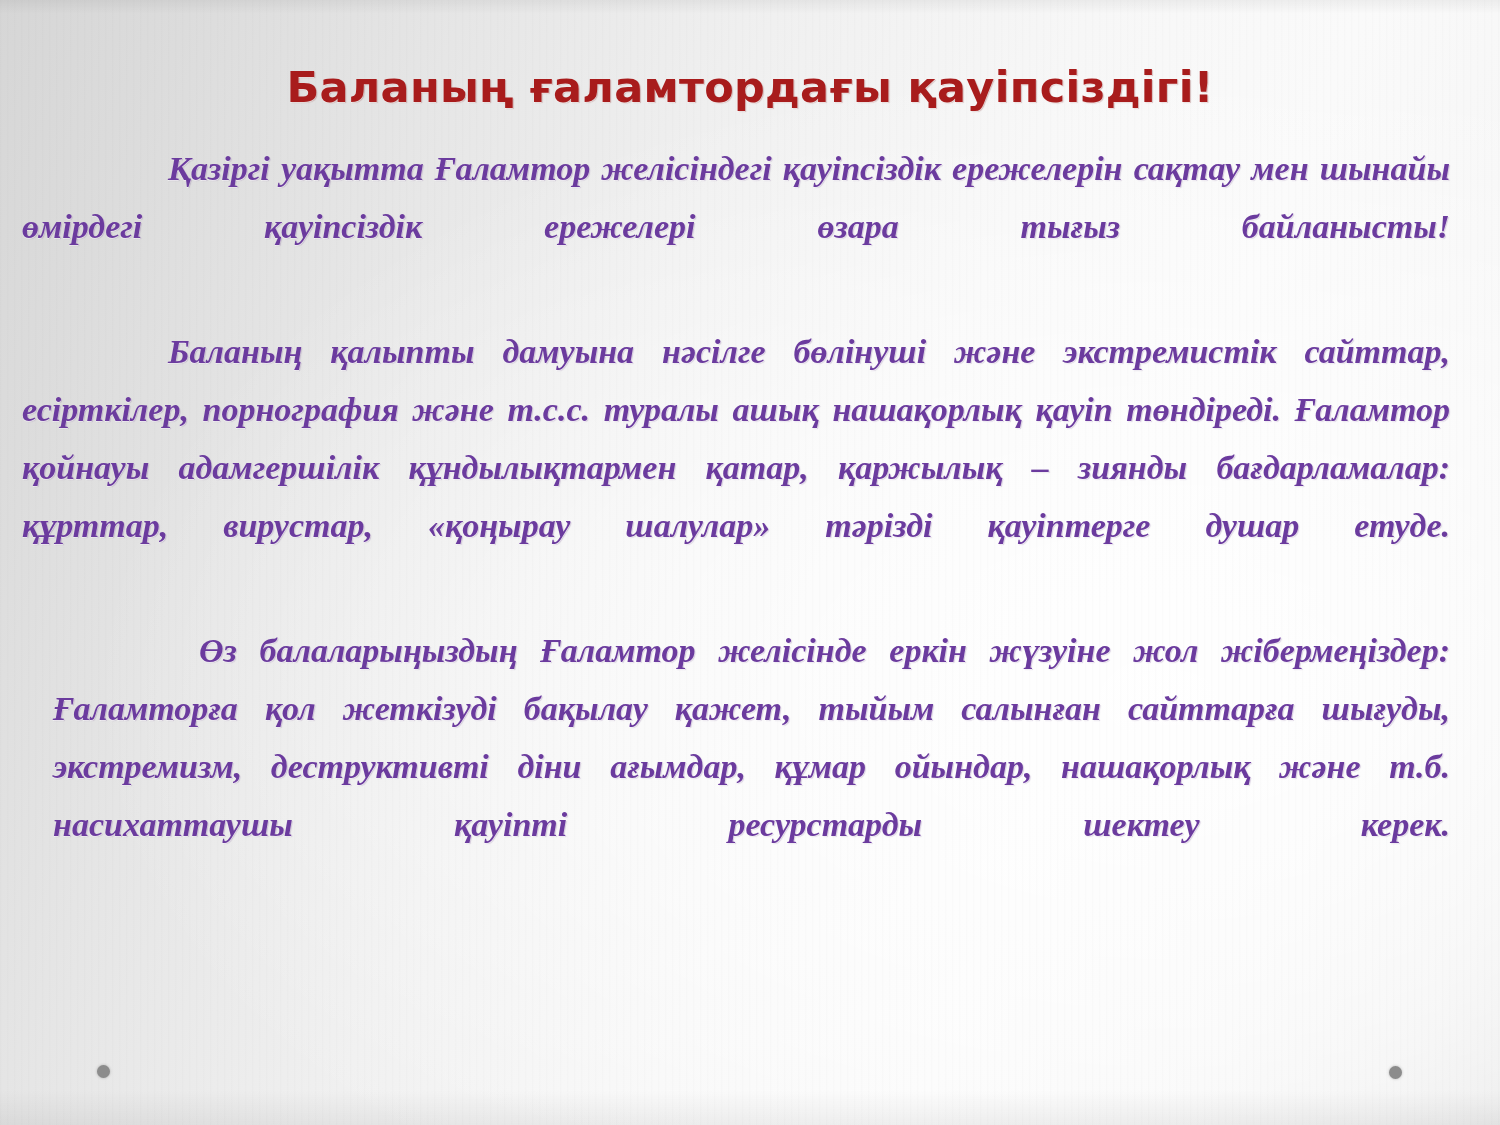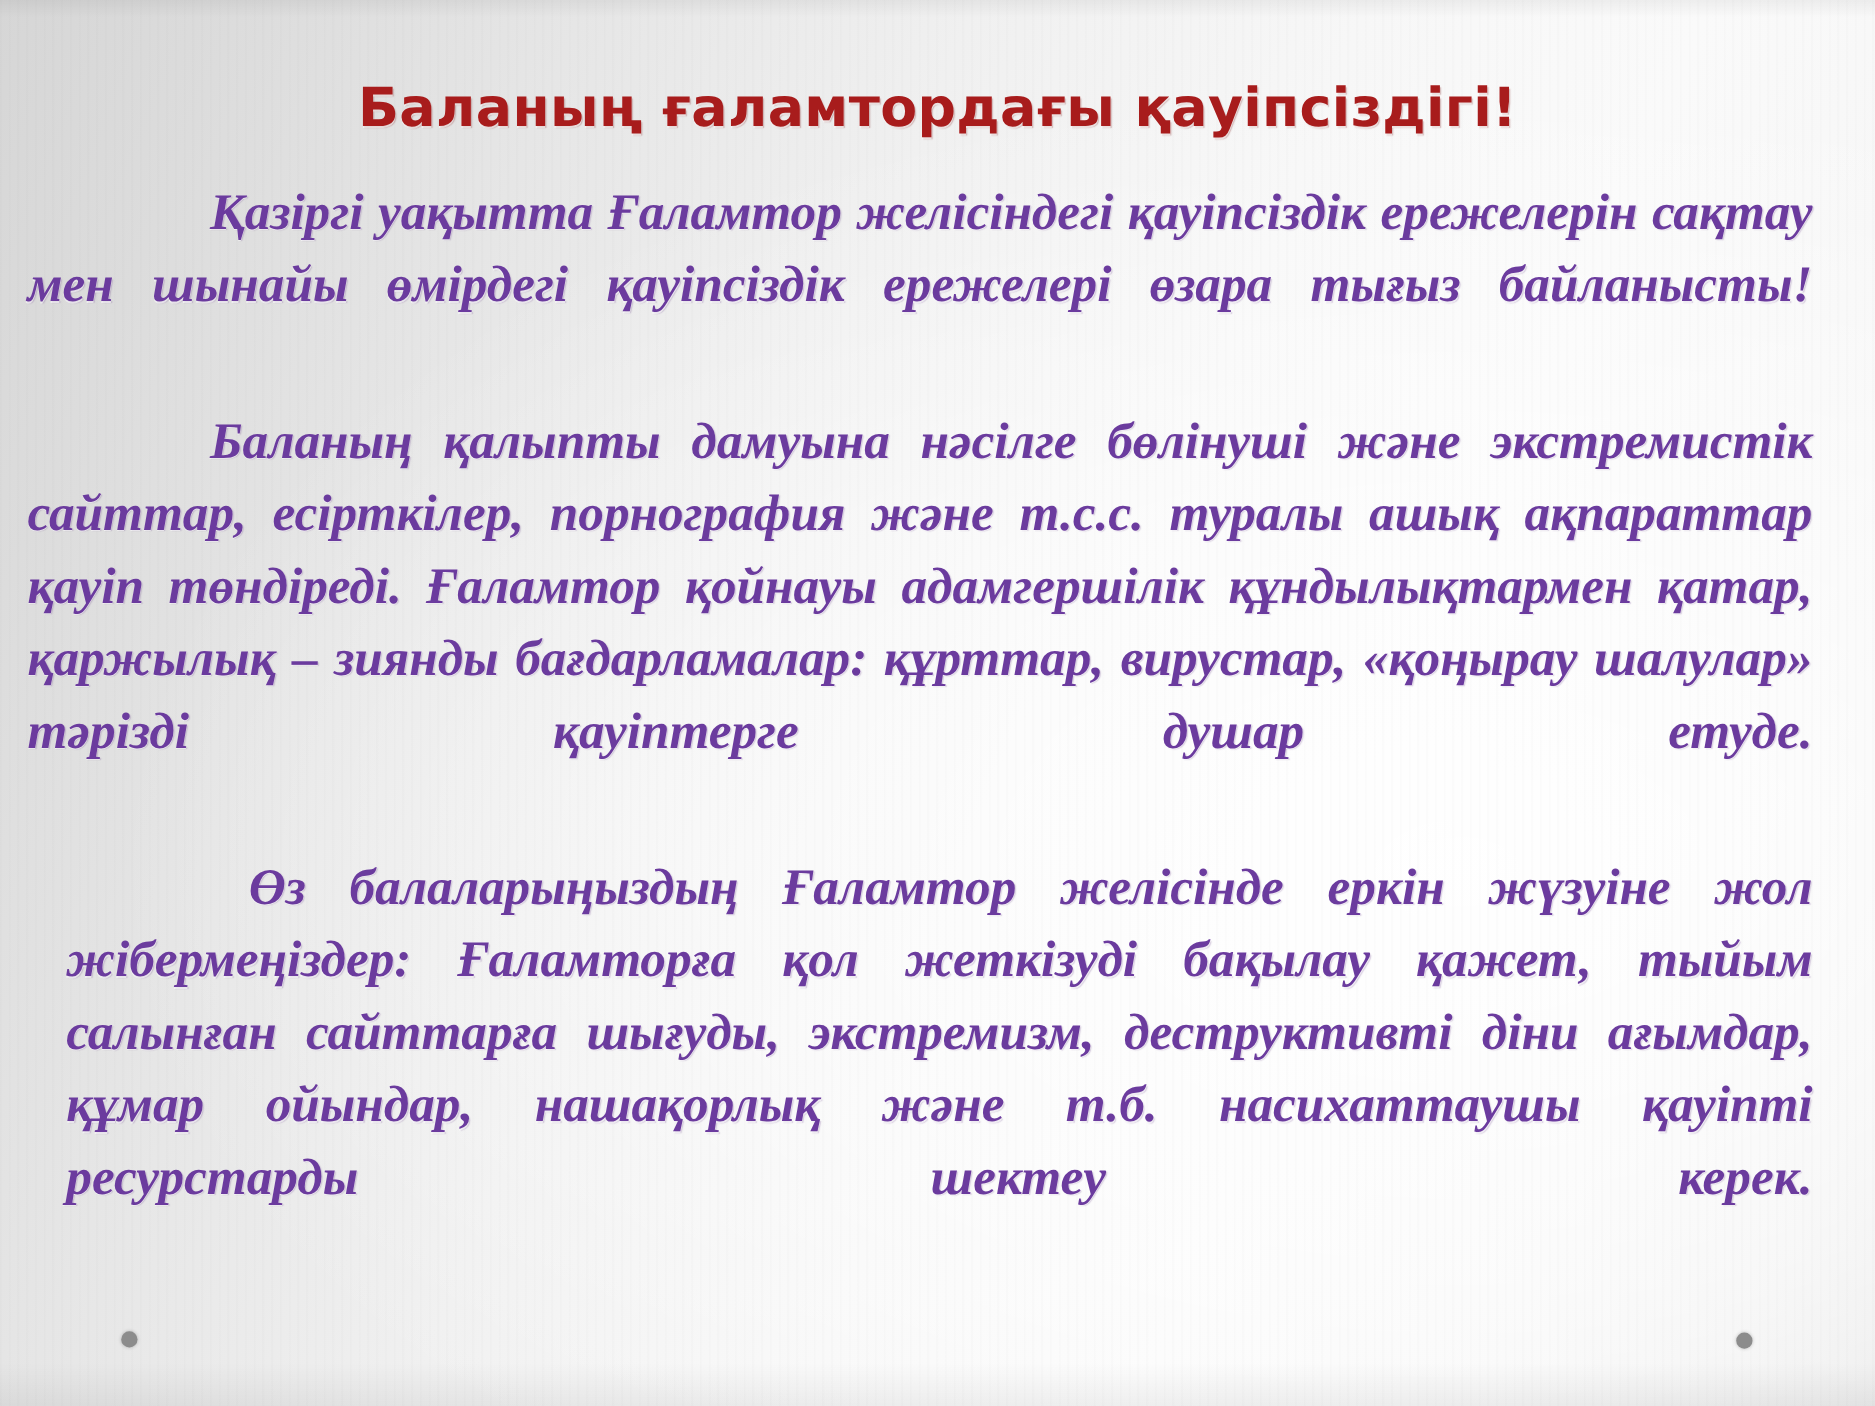--- a/index.html
+++ b/index.html
@@ -94,21 +94,21 @@
   }
 
   .para {
     margin: 0 0 0 0;
     text-align: justify;
     text-justify: inter-word;
     text-indent: 146px;
     font-family: "Liberation Serif", "DejaVu Serif", serif;
     font-weight: bold;
     font-style: italic;
-    font-size: 41px;
+    font-size: 34px;
     line-height: 58px;
     color: #6b3b9e;
     text-shadow:
       0 1px 0 rgba(255,255,255,0.6),
       1px 1px 1px rgba(80,35,120,0.22);
     -webkit-hyphens: none;
     hyphens: none;
   }
 
   
@@ -141,21 +141,21 @@
 <div id="slide">
 
   <div id="content">
 
     <div class="slide-title">Баланың ғаламтордағы қауіпсіздігі!</div>
 
     <div class="body-block">
 
       <p class="para p1">Қазіргі уақытта Ғаламтор желісіндегі қауіпсіздік ережелерін сақтау мен шынайы өмірдегі қауіпсіздік ережелері өзара тығыз байланысты!</p>
 
-      <p class="para p2">Баланың қалыпты дамуына нәсілге бөлінуші және экстремистік сайттар, есірткілер, порнография және т.с.с. туралы ашық ақпараттар қауіп төндіреді. Ғаламтор қойнауы адамгершілік құндылықтармен қатар, қаржылық – зиянды бағдарламалар: құрттар, вирустар, «қоңырау шалулар» тәрізді қауіптерге душар етуде.</p>
+      <p class="para p2">Баланың қалыпты дамуына нәсілге бөлінуші және экстремистік сайттар, есірткілер, порнография және т.с.с. туралы ашық нашақорлық қауіп төндіреді. Ғаламтор қойнауы адамгершілік құндылықтармен қатар, қаржылық – зиянды бағдарламалар: құрттар, вирустар, «қоңырау шалулар» тәрізді қауіптерге душар етуде.</p>
 
       <p class="para p3">Өз балаларыңыздың Ғаламтор желісінде еркін жүзуіне жол жібермеңіздер: Ғаламторға қол жеткізуді бақылау қажет, тыйым салынған сайттарға шығуды, экстремизм, деструктивті діни ағымдар, құмар ойындар, нашақорлық және т.б. насихаттаушы қауіпті ресурстарды шектеу керек.</p>
 
     </div>
 
   </div>
 
   <span class="dot left"></span>
   <span class="dot right"></span>
 

